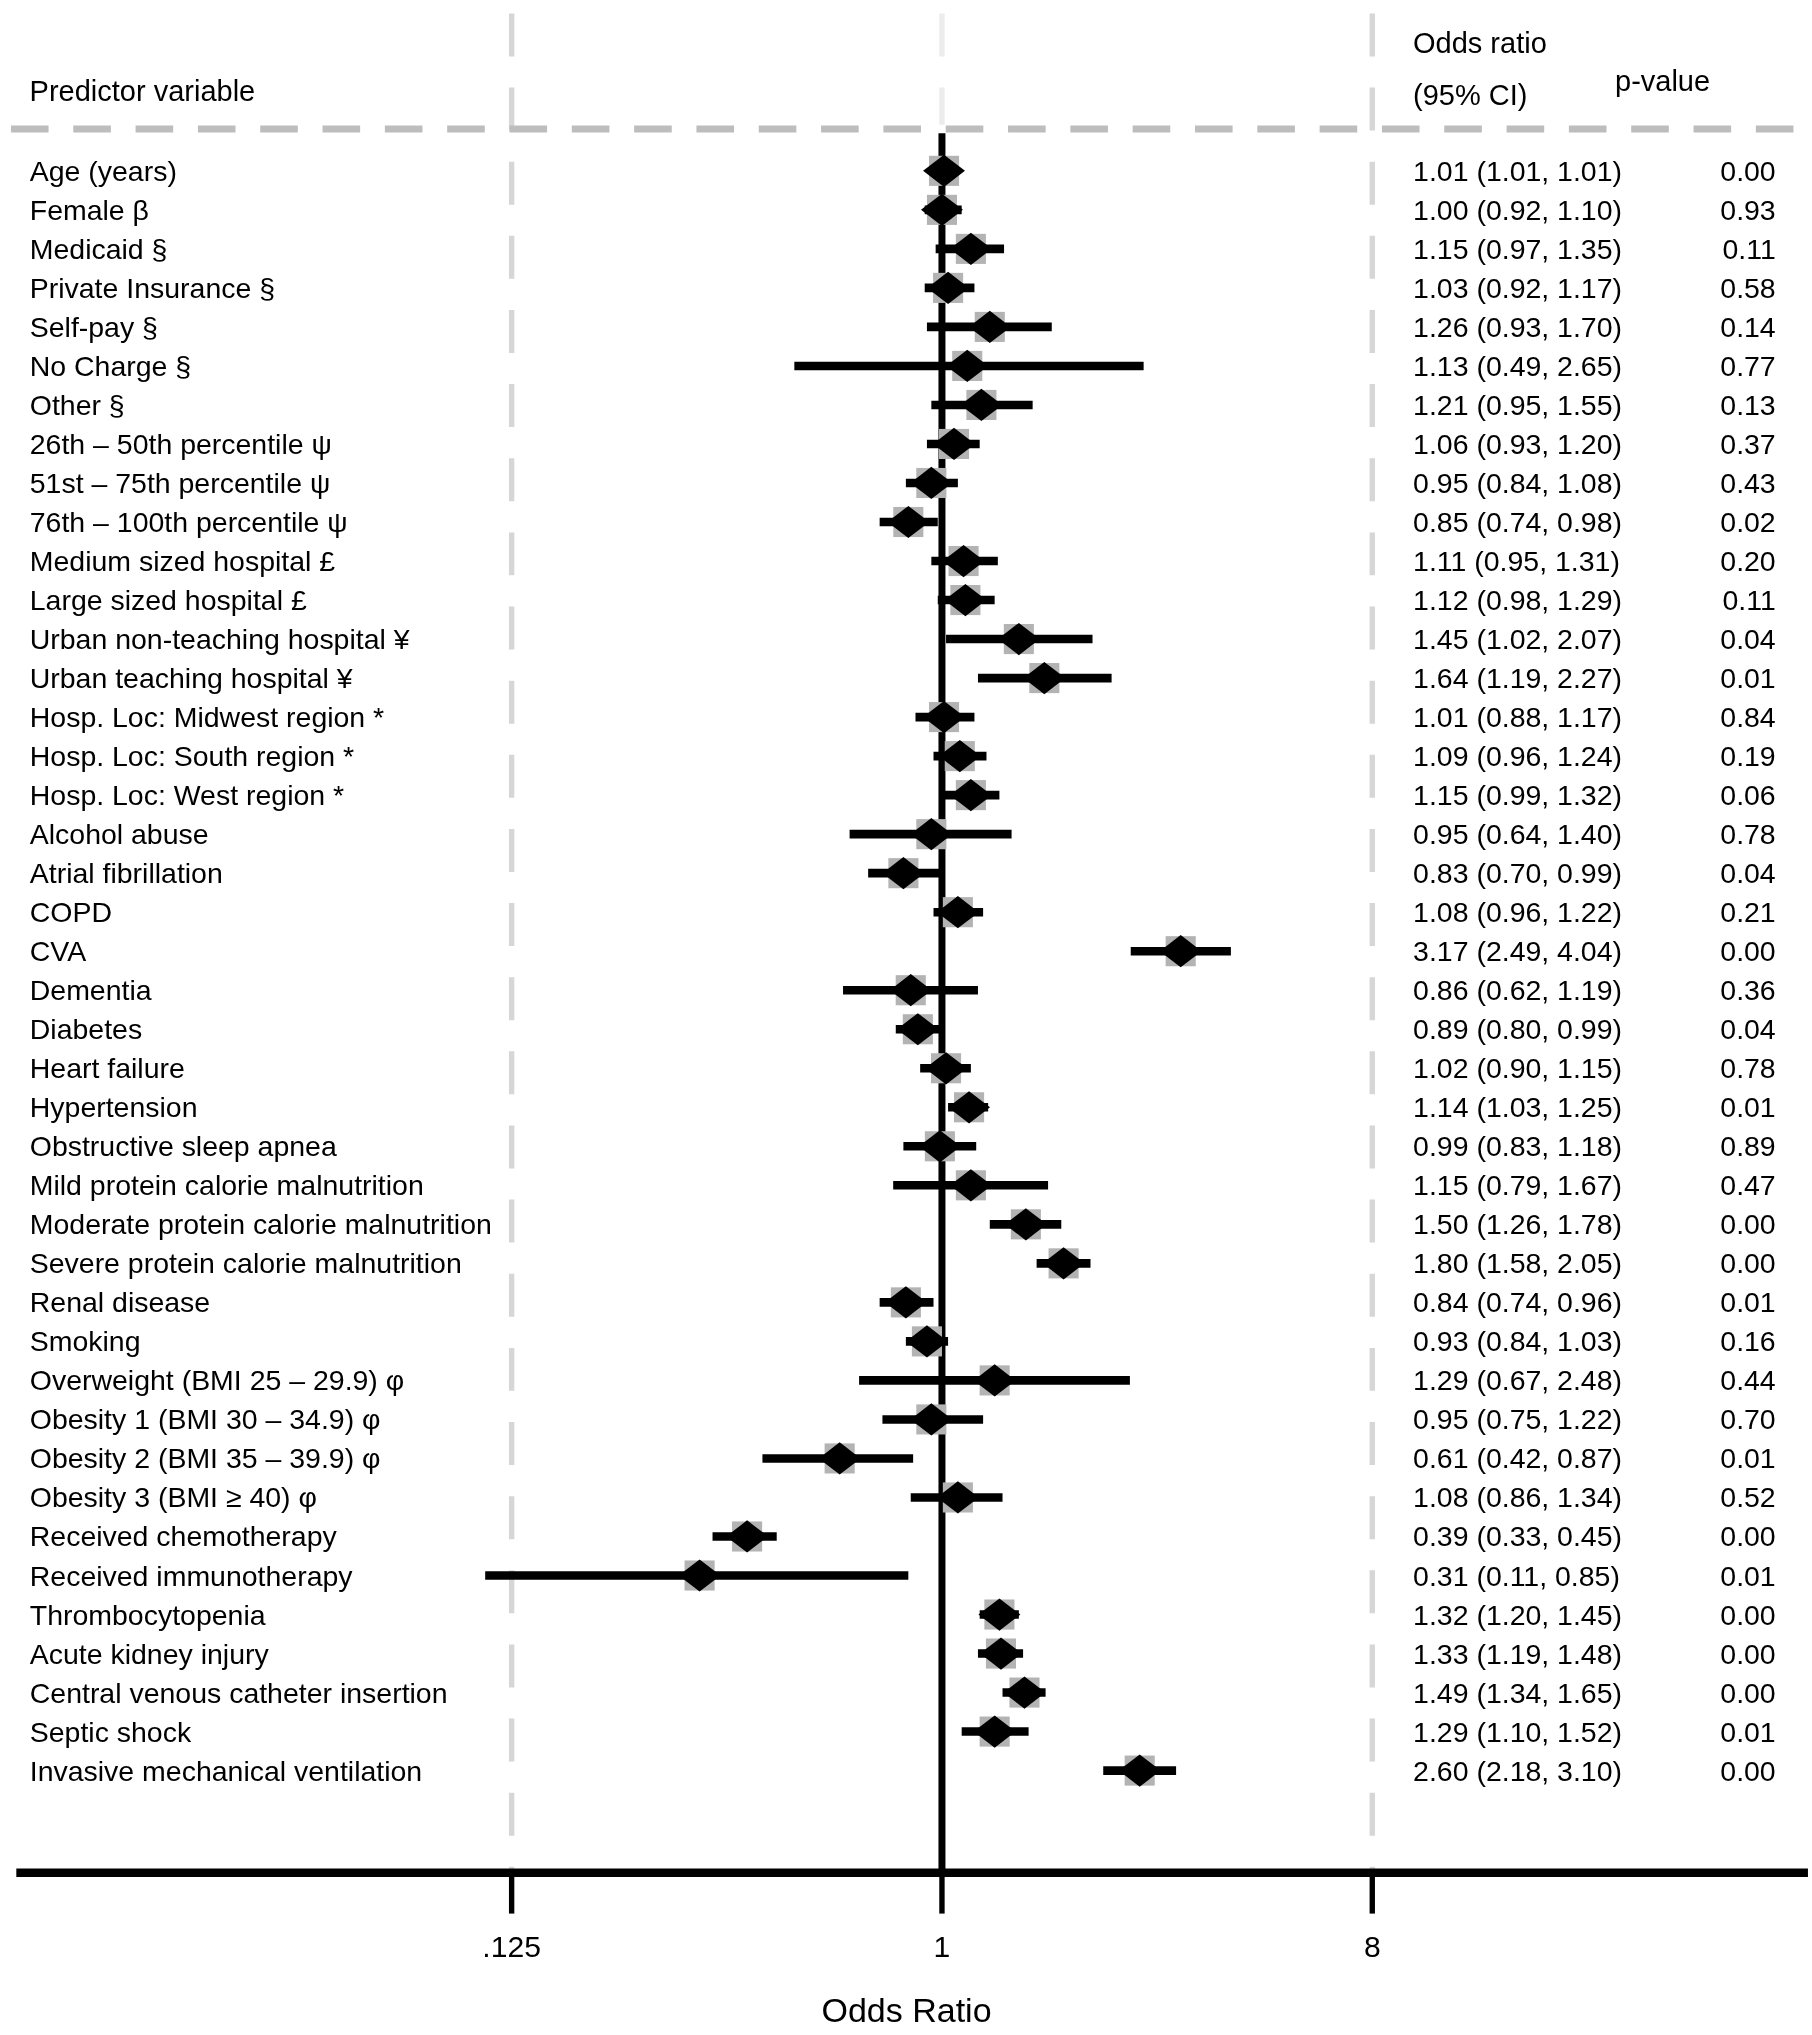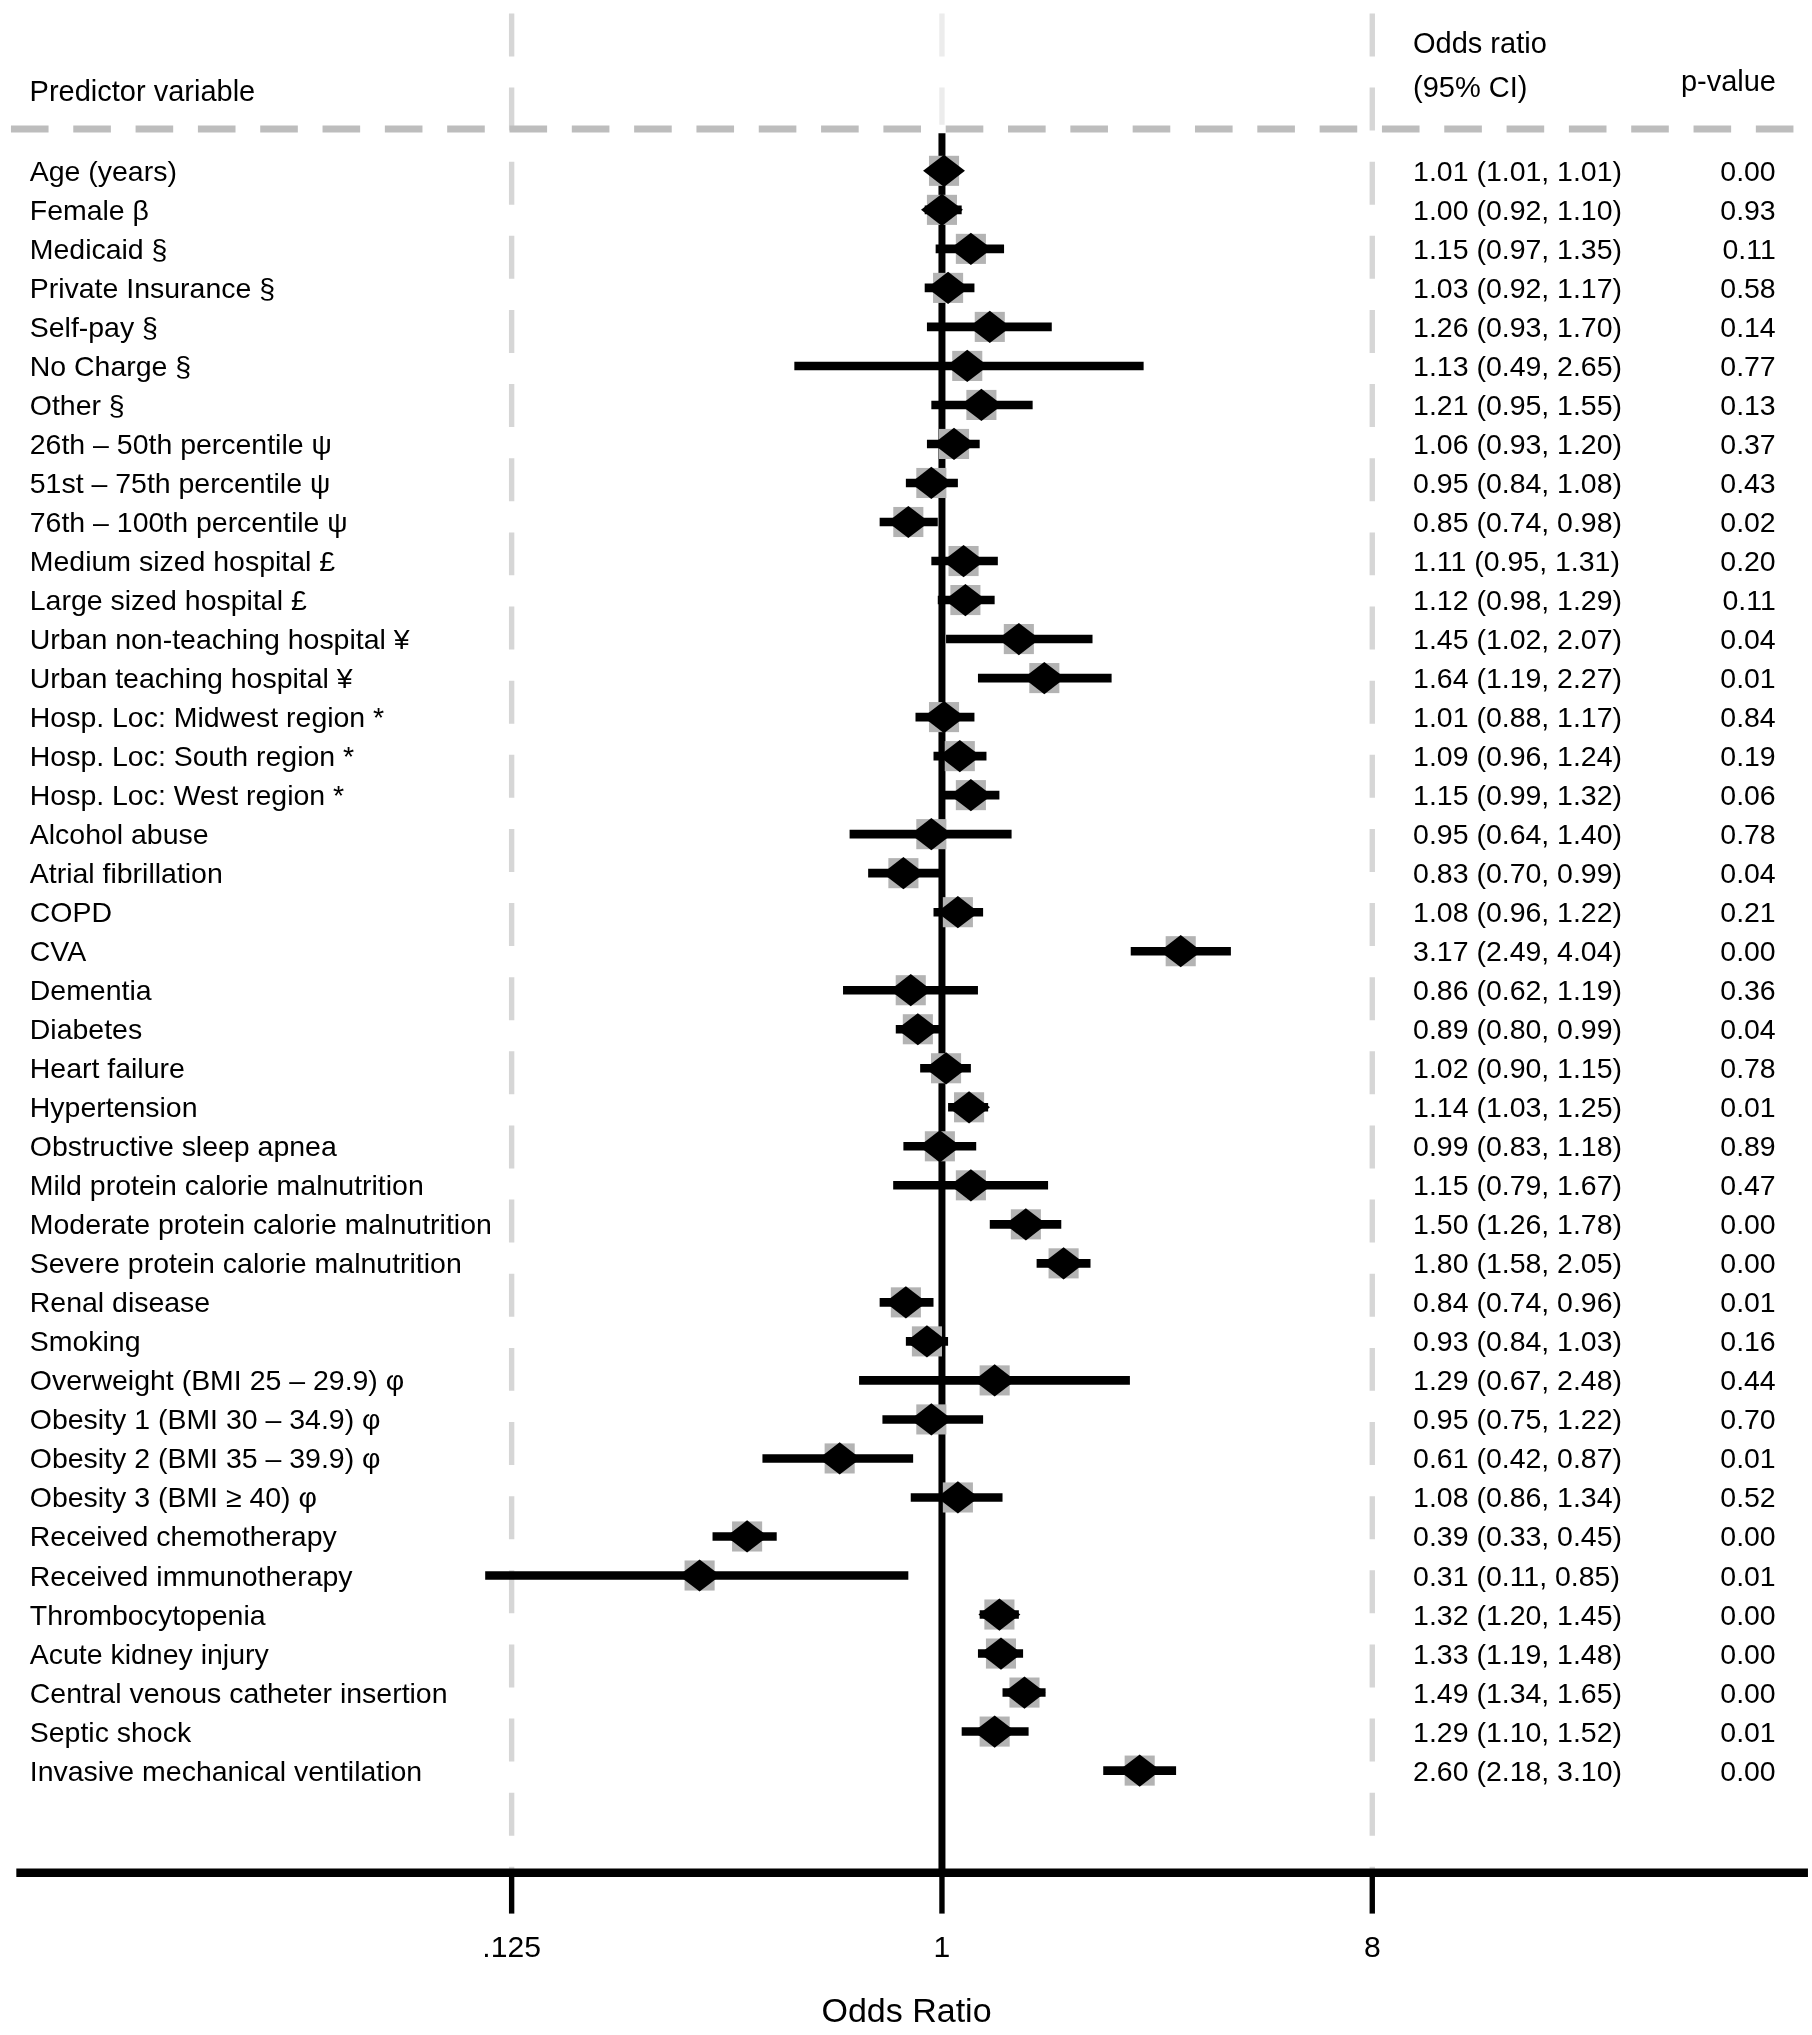--- a/index.html
+++ b/index.html
@@ -19,21 +19,21 @@
   .axisline{stroke:#000;stroke-width:16;fill:none;}
   .tickline{stroke:#000;stroke-width:10;fill:none;}
   .ci{stroke:#000;stroke-width:16;fill:none;}
   .shade{fill:#b3b3b3;}
   .diamond{fill:#000;}
   text{font-family:"Liberation Sans", sans-serif;fill:#000;}
   .row-label{font-size:53px;}
   .row-val{font-size:53px;}
   .tick-label{font-size:56px;}
   .hdr{position:absolute;font-size:29px;line-height:39px;white-space:nowrap;}
-  #p-header{text-align:right;}
+  #p-header{}
   #axis-title{position:absolute;left:0;width:100%;text-align:center;font-size:34px;}
 </style>
 </head>
 <body>
 
 <div id="canvas">
   <svg id="plot-svg" width="1813" height="2035" viewBox="0 0 3374 3788">
       <line x1="952" x2="952" y1="25" y2="3486" class="grid"></line>
       <line x1="2554" x2="2554" y1="25" y2="3486" class="grid"></line>
       <line x1="1753" x2="1753" y1="25" y2="232" class="grid-light"></line>
@@ -297,19 +297,19 @@
       <line x1="1753" x2="1753" y1="3486" y2="3562" class="tickline"></line>
       <text x="1753" y="3624" class="tick-label" text-anchor="middle" dominant-baseline="central">1</text>
       <line x1="2554" x2="2554" y1="3486" y2="3562" class="tickline"></line>
       <text x="2554" y="3624" class="tick-label" text-anchor="middle" dominant-baseline="central">8</text>
     </svg>
 
   <div class="hdr" id="predictor-header" style="left:29.6px;top:72px;text-align:right;">Predictor variable</div>
 
   <div class="hdr" id="or-header-1" style="left:1413px;top:23.6px;">Odds ratio</div>
 
-  <div class="hdr" id="or-header-2" style="left:1413px;top:68px;">(95% CI)</div>
+  <div class="hdr" id="or-header-2" style="left:1413px;top:76px;">(95% CI)</div>
 
   <div class="hdr" id="p-header" style="left:1615px;width:161px;top:62px;">p-value</div>
 
   <div id="axis-title" style="top:1991px;">Odds Ratio</div>
 </div>
 
 
 </body></html>

